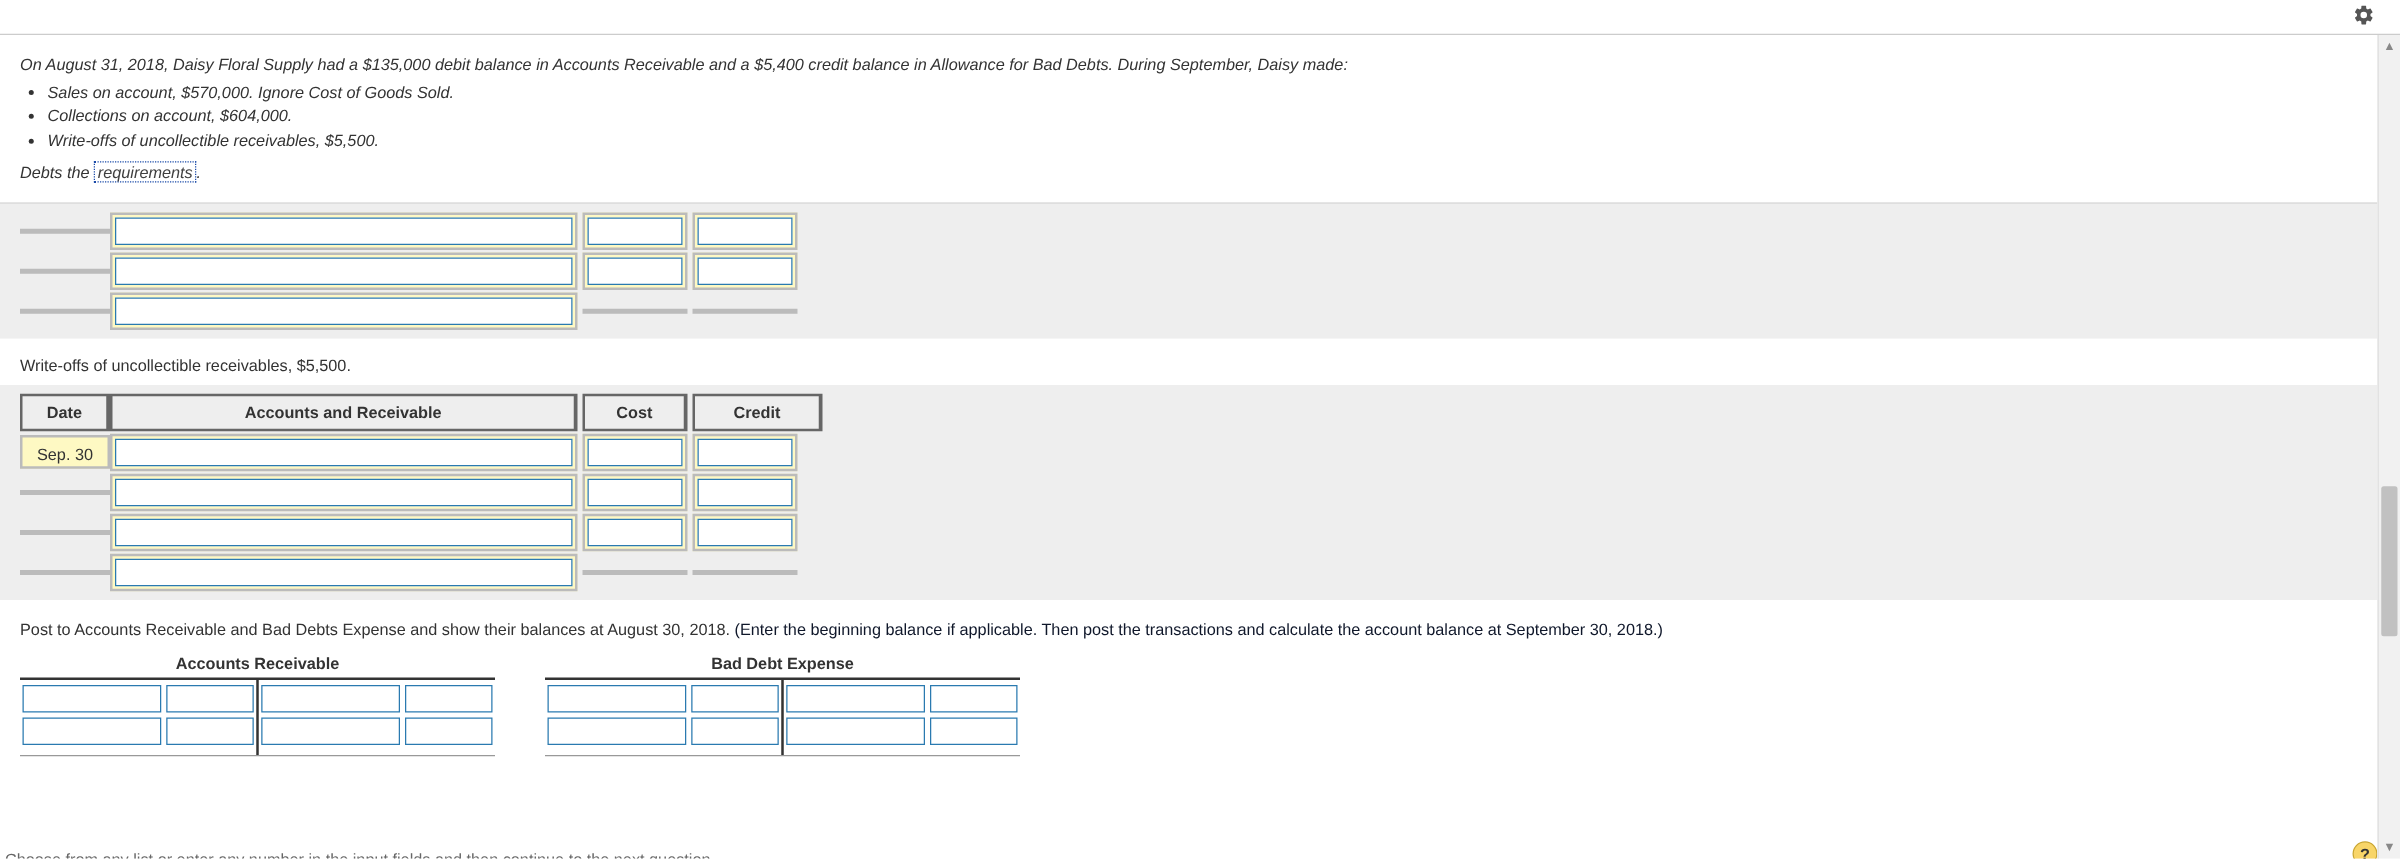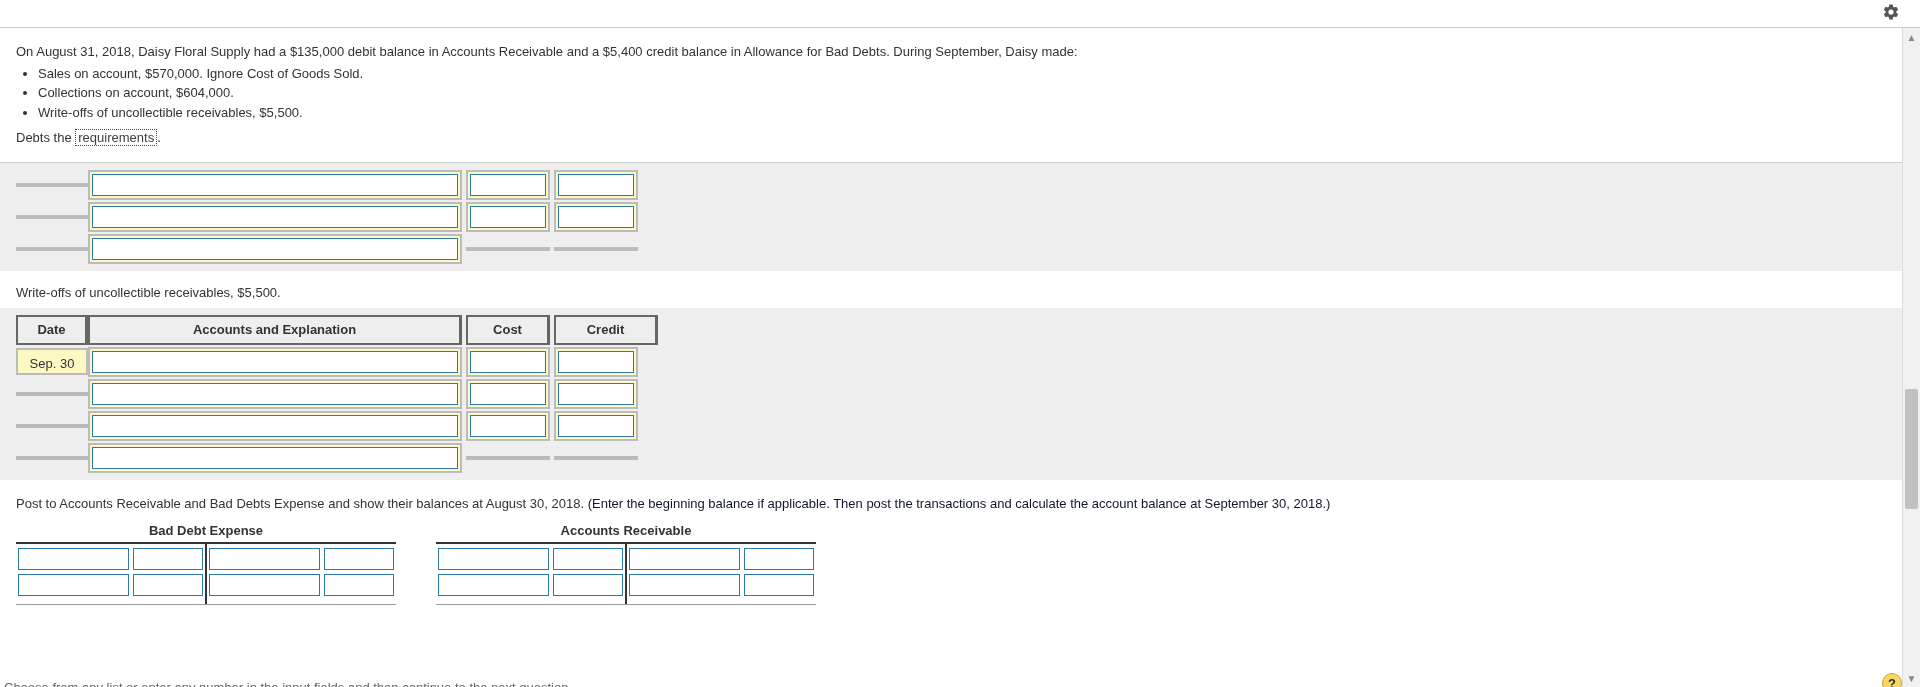--- a/index.html
+++ b/index.html
@@ -27,20 +27,21 @@
   height: 659px;
 }
 .scroll-body {
   position: absolute;
   left: 0; top: 0; right: 18px; bottom: 0;
   overflow: hidden;
 }
 .problem-text {
   padding: 14px 16px 10px 16px;
   line-height: 1.5;
+  font-style: italic;
 }
 .problem-text ul { list-style: disc; padding-left: 22px; margin-top: 2px; }
 .read-line { margin-top: 6px; font-size: 13px; }
 .req-link {
   color: #404040;
   border: 1px dotted #1a4aa8;
   padding: 0 2px;
   cursor: pointer;
 }
 .hr { border-top: 1px solid #ccc; margin: 4px 0 0 0; }
@@ -205,21 +206,21 @@
         </div>
       </div>
     </div>
 
     <div class="section-label">Write-offs of uncollectible receivables, $5,500.</div>
 
     <div class="journal-block">
       <div class="journal-section">
         <div class="j-row">
           <div class="j-cell j-date">Date</div>
-          <div class="j-cell j-acc">Accounts and Explanation</div>
+          <div class="j-cell j-acc">Accounts and Receivable</div>
           <div class="j-spacer"></div>
           <div class="j-cell j-debit">Cost</div>
           <div class="j-spacer"></div>
           <div class="j-cell j-credit">Credit</div>
         </div>
         <div class="j-row">
           <div class="input-cell date" style="text-align:center;padding-top:6px;">Sep. 30</div>
           <div class="input-cell acc"><input class="blue" style=""></div>
           <div class="j-spacer"></div>
           <div class="input-cell debit"><input class="blue" style=""></div>
@@ -251,20 +252,45 @@
           <div class="blank-cell" style="width:84px"></div>
         </div>
       </div>
     </div>
 
     <div class="post-instr">
       <span>Post to Accounts Receivable and Bad Debts Expense and show their balances at August 30, 2018. </span><span class="green-text">(Enter the beginning balance if applicable. Then post the transactions and calculate the account balance at September 30, 2018.)</span>
     </div>
 
     <div class="t-accounts">
+      <div class="t-acc">
+        <div class="t-title">Accounts Receivable</div>
+        <div class="t-body">
+          <div class="t-side t-left">
+            <div class="row">
+                <input class="blue" style="">
+                <input class="blue" style="max-width: 70px;">
+              </div>
+            <div class="row">
+                <input class="blue" style="">
+                <input class="blue" style="max-width: 70px;">
+              </div>
+          </div>
+          <div class="t-side">
+            <div class="row">
+                <input class="blue" style="">
+                <input class="blue" style="max-width: 70px;">
+              </div>
+            <div class="row">
+                <input class="blue" style="">
+                <input class="blue" style="max-width: 70px;">
+              </div>
+          </div>
+        </div>
+      </div>
       <div class="t-acc">
         <div class="t-title">Bad Debt Expense</div>
         <div class="t-body">
           <div class="t-side t-left">
             <div class="row">
                 <input class="blue" style="">
                 <input class="blue" style="max-width: 70px;">
               </div>
             <div class="row">
                 <input class="blue" style="">
@@ -276,45 +302,20 @@
                 <input class="blue" style="">
                 <input class="blue" style="max-width: 70px;">
               </div>
             <div class="row">
                 <input class="blue" style="">
                 <input class="blue" style="max-width: 70px;">
               </div>
           </div>
         </div>
       </div>
-      <div class="t-acc">
-        <div class="t-title">Accounts Receivable</div>
-        <div class="t-body">
-          <div class="t-side t-left">
-            <div class="row">
-                <input class="blue" style="">
-                <input class="blue" style="max-width: 70px;">
-              </div>
-            <div class="row">
-                <input class="blue" style="">
-                <input class="blue" style="max-width: 70px;">
-              </div>
-          </div>
-          <div class="t-side">
-            <div class="row">
-                <input class="blue" style="">
-                <input class="blue" style="max-width: 70px;">
-              </div>
-            <div class="row">
-                <input class="blue" style="">
-                <input class="blue" style="max-width: 70px;">
-              </div>
-          </div>
-        </div>
-      </div>
     </div>
 
     <div class="cutoff">Choose from any list or enter any number in the input fields and then continue to the next question</div>
     <div class="help-badge">?</div>
   </div>
 
   <div class="vscroll">
     <div class="arrow">▲</div>
     <div class="track">
         <div class="thumb"></div>

